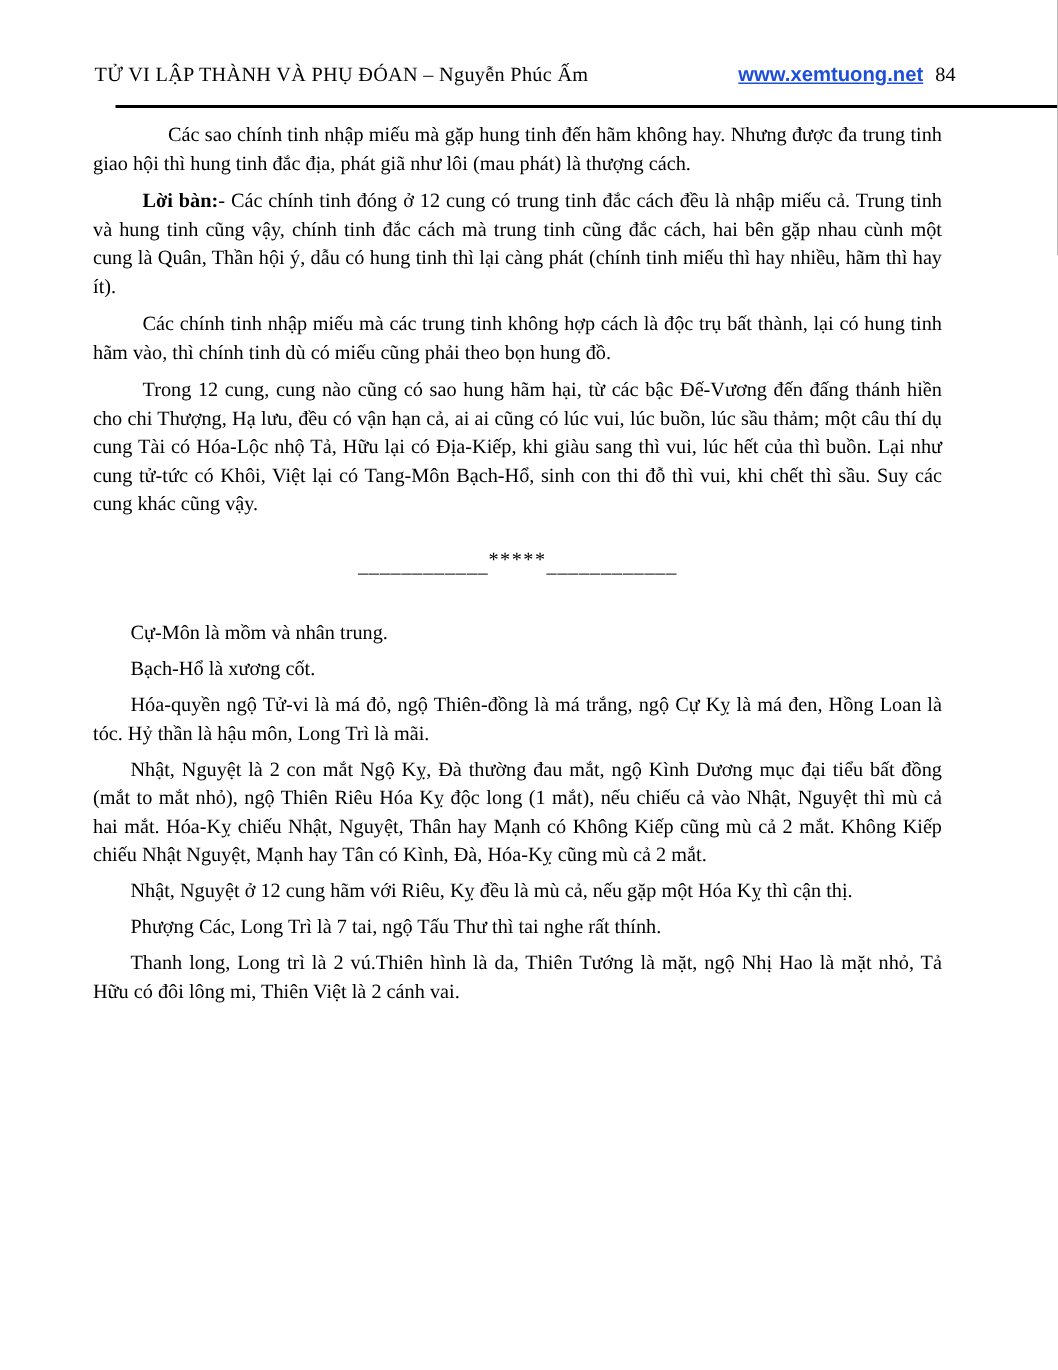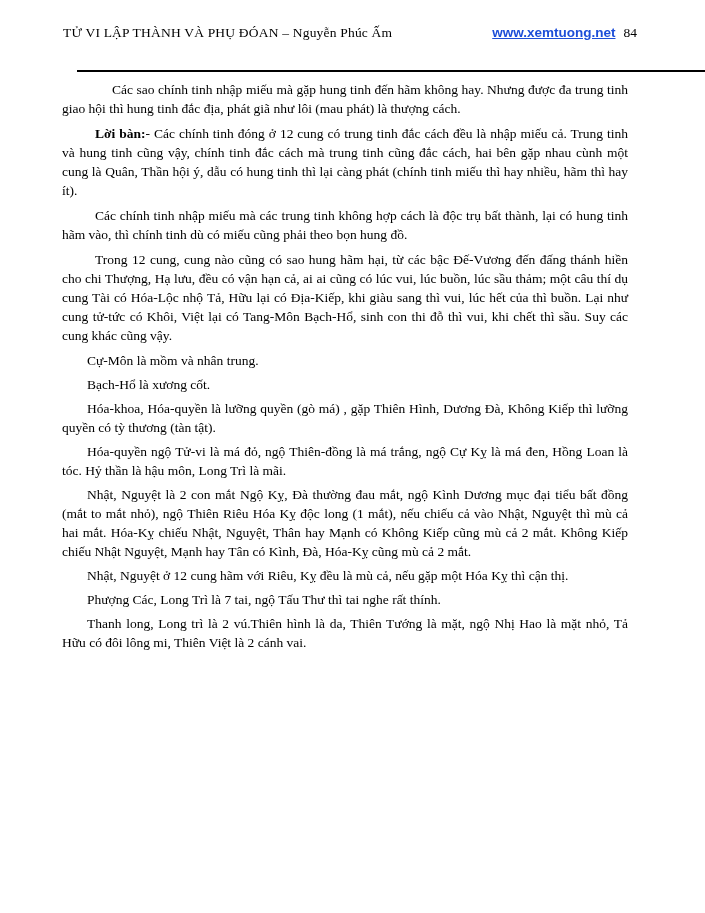--- a/index.html
+++ b/index.html
@@ -9,21 +9,21 @@
     width: 705px;
     height: 913px;
     margin: 0 auto;
     background: #ffffff;
     font-family: "Liberation Serif", "DejaVu Serif", serif;
     color: #000000;
     overflow: hidden;
   }
   .header {
     position: absolute;
-    top: 25px;
+    top: 42px;
     left: 63px;
     right: 68px;
     display: flex;
     align-items: flex-start;
     white-space: nowrap;
   }
   .header-title {
     font-size: 13.5px;
     letter-spacing: 0.2px;
     flex: 1 1 auto;
@@ -99,25 +99,25 @@
   <div class="content">
 
     <p class="p-open">Các sao chính tinh nhập miếu mà gặp hung tinh đến hãm không hay. Nhưng được đa trung tinh giao hội thì hung tinh đắc địa, phát giã như lôi (mau phát) là thượng cách.</p>
 
     <p class="p-normal"><span class="lead-bold">Lời bàn:</span><span>- Các chính tinh đóng ở 12 cung có trung tinh đắc cách đều là nhập miếu cả. Trung tinh và hung tinh cũng vậy, chính tinh đắc cách mà trung tinh cũng đắc cách, hai bên gặp nhau cùnh một cung là Quân, Thần hội ý, dẫu có hung tinh thì lại càng phát (chính tinh miếu thì hay nhiều, hãm thì hay ít).</span></p>
 
     <p class="p-normal">Các chính tinh nhập miếu mà các trung tinh không hợp cách là độc trụ bất thành, lại có hung tinh hãm vào, thì chính tinh dù có miếu cũng phải theo bọn hung đồ.</p>
 
     <p class="p-normal">Trong 12 cung, cung nào cũng có sao hung hãm hại, từ các bậc Đế-Vương đến đấng thánh hiền cho chi Thượng, Hạ lưu, đều có vận hạn cả, ai ai cũng có lúc vui, lúc buồn, lúc sầu thảm; một câu thí dụ cung Tài có Hóa-Lộc nhộ Tả, Hữu lại có Địa-Kiếp, khi giàu sang thì vui, lúc hết của thì buồn. Lại như cung tử-tức có Khôi, Việt lại có Tang-Môn Bạch-Hổ, sinh con thi đỗ thì vui, khi chết thì sầu. Suy các cung khác cũng vậy.</p>
 
+    <p class="separator"><span>____________</span><span class="sep-stars">*****</span><span>____________</span></p>
 
 
     <p class="p-item">Cự-Môn là mồm và nhân trung.</p>
     <p class="p-item">Bạch-Hổ là xương cốt.</p>
-    <p class="p-item">Hóa-khoa, Hóa-quyền là lưỡng quyền (gò má) , gặp Thiên Hình, Dương Đà, Không Kiếp thì lưỡng quyền có tỳ thương (tàn tật).</p>
     <p class="p-item">Hóa-quyền ngộ Tử-vi là má đỏ, ngộ Thiên-đồng là má trắng, ngộ Cự Kỵ là má đen, Hồng Loan là tóc. Hỷ thần là hậu môn, Long Trì là mãi.</p>
     <p class="p-item">Nhật, Nguyệt là 2 con mắt Ngộ Kỵ, Đà thường đau mắt, ngộ Kình Dương mục đại tiểu bất đồng (mắt to mắt nhỏ), ngộ Thiên Riêu Hóa Kỵ độc long (1 mắt), nếu chiếu cả vào Nhật, Nguyệt thì mù cả hai mắt. Hóa-Kỵ chiếu Nhật, Nguyệt, Thân hay Mạnh có Không Kiếp cũng mù cả 2 mắt. Không Kiếp chiếu Nhật Nguyệt, Mạnh hay Tân có Kình, Đà, Hóa-Kỵ cũng mù cả 2 mắt.</p>
     <p class="p-item">Nhật, Nguyệt ở 12 cung hãm với Riêu, Kỵ đều là mù cả, nếu gặp một Hóa Kỵ thì cận thị.</p>
     <p class="p-item">Phượng Các, Long Trì là 7 tai, ngộ Tấu Thư thì tai nghe rất thính.</p>
     <p class="p-item">Thanh long, Long trì là 2 vú.Thiên hình là da, Thiên Tướng là mặt, ngộ Nhị Hao là mặt nhỏ, Tả Hữu có đôi lông mi, Thiên Việt là 2 cánh vai.</p>
 
   </div>
 
 </div>
 

